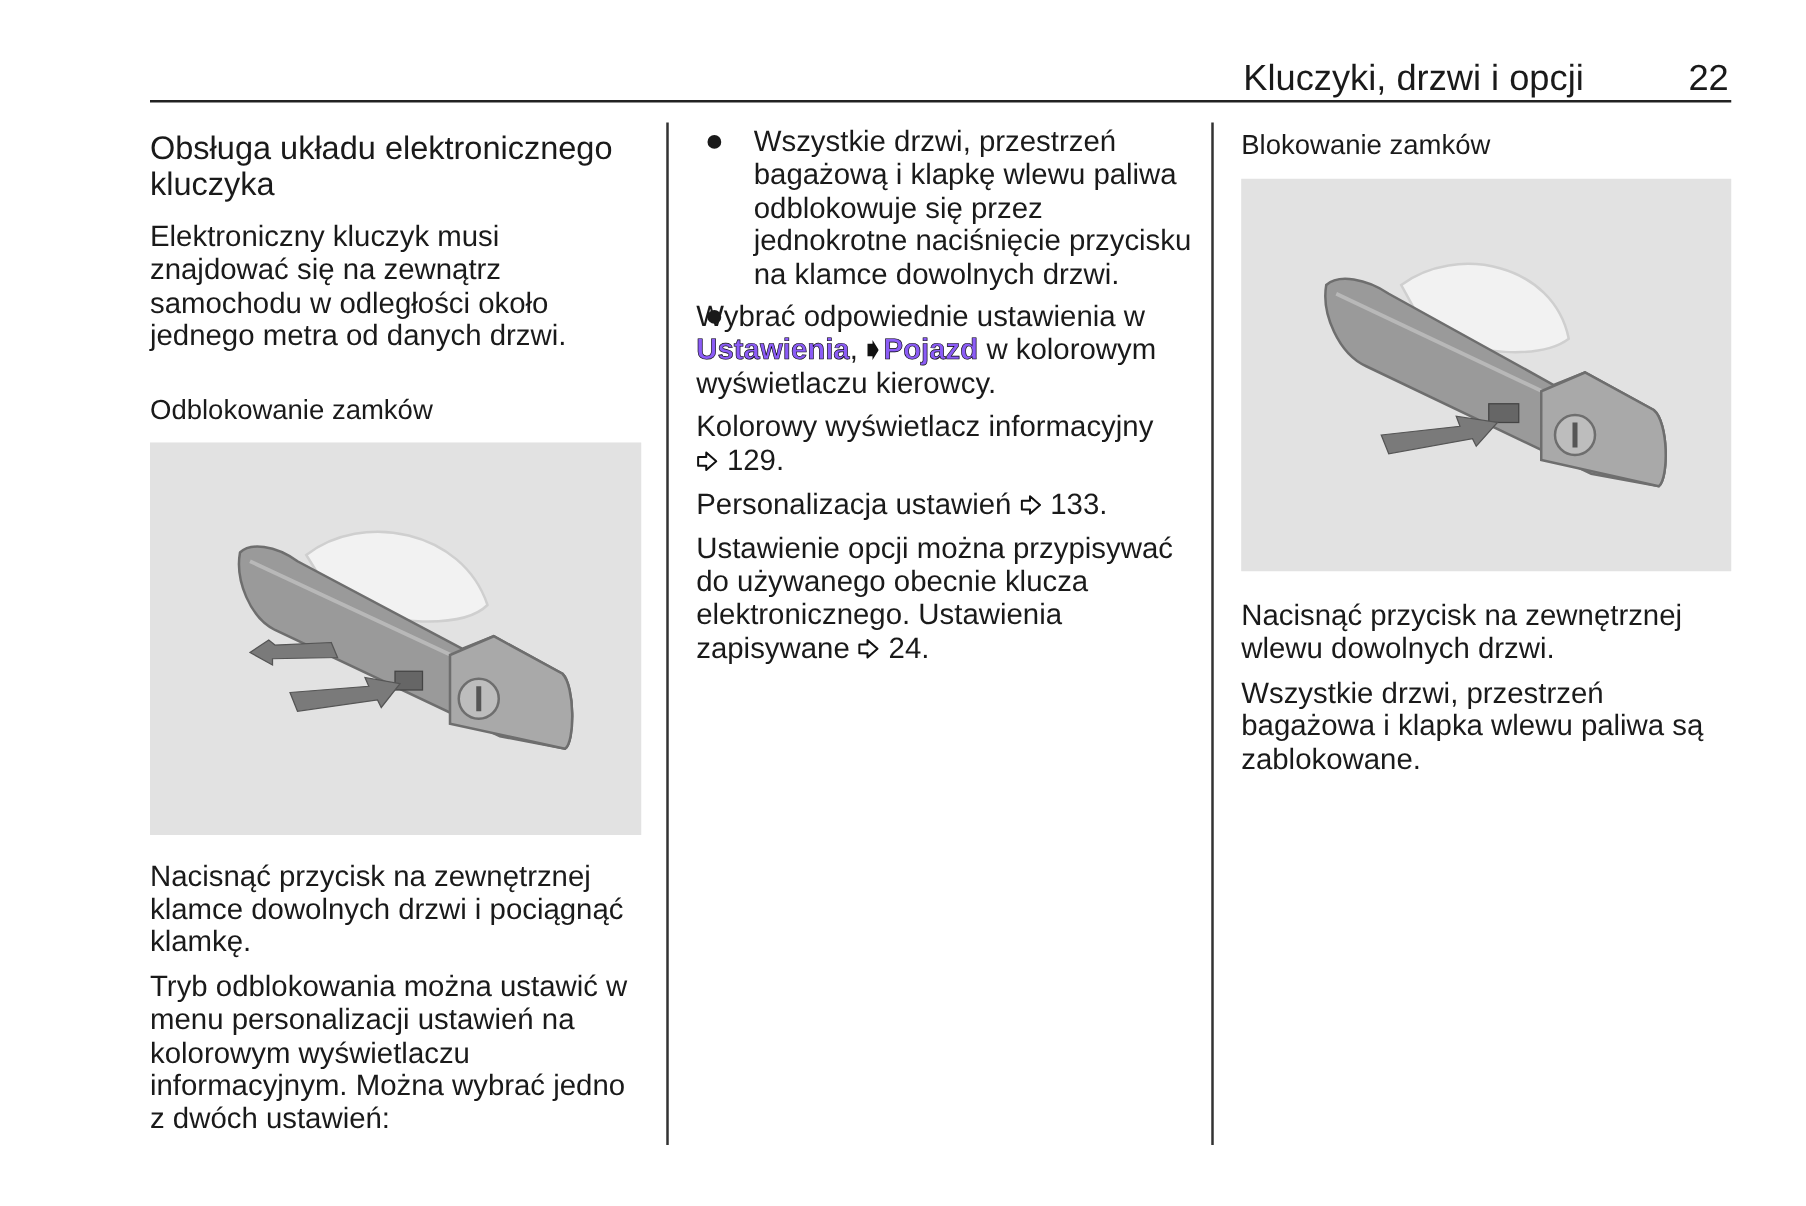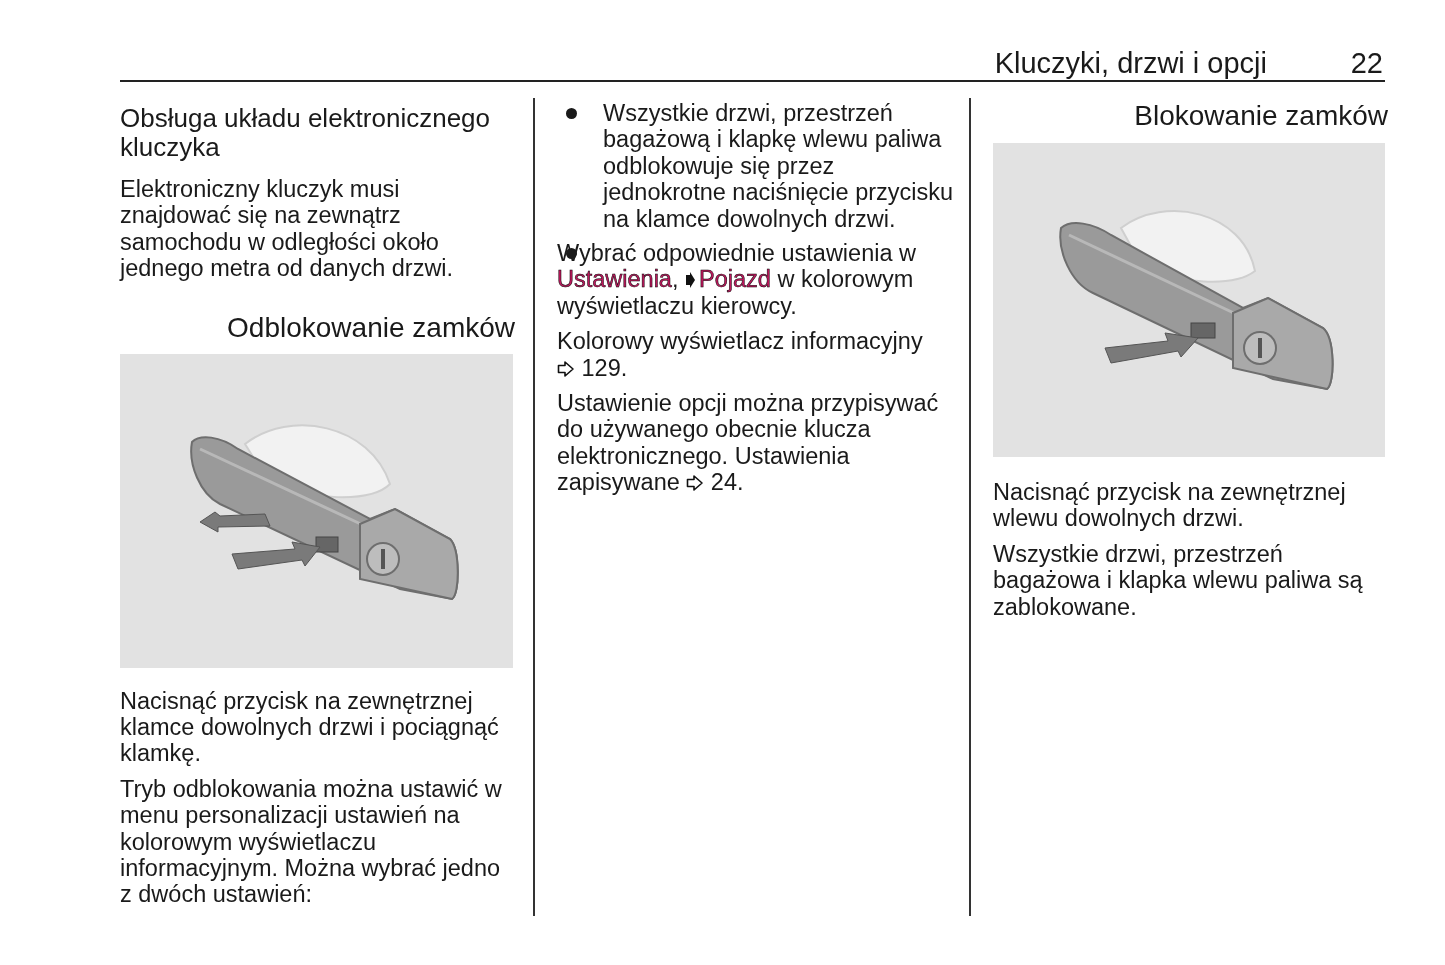--- a/index.html
+++ b/index.html
@@ -14,32 +14,32 @@
   .running-head .title {
     position: absolute; right: 118px; top: 2px; font-size: 29px; line-height: 34px;
   }
   .running-head .page-no {
     position: absolute; right: 2px; top: 2px; font-size: 29px; line-height: 34px;
   }
   .vrule { position: absolute; top: 98px; width: 2px; height: 818px; background: #333; }
   .col { position: absolute; top: 100px; font-size: 23.5px; line-height: 26.4px; }
   .col p { margin: 0 0 9px 0; }
   .h1 { font-size: 26px; line-height: 29px; margin: 4px 0 14px 0; }
-  .h2 { font-size: 28px; line-height: 26px; margin: 0 0 14px 0; text-align: right; }
+  .h2 { font-size: 22px; line-height: 26px; margin: 0 0 14px 0; }
   .figure {
     background: #e3e3e3; position: relative; overflow: hidden;
   }
   .figure svg { display: block; }
   .bullets { list-style: none; margin: 0 0 6px 0; padding: 0; }
   .bullets li { position: relative; padding-left: 46px; margin-bottom: 8px; }
   .bullets li .dot {
     position: absolute; left: 9px; top: 8px; width: 11px; height: 11px;
     border-radius: 50%; background: #1a1a1a;
   }
-  .b { font-weight: normal; color: #be185d; -webkit-text-stroke: 0.5px #000; }
+  .b { font-weight: bold; color: #8b5cf6; -webkit-text-stroke: 0.5px #000; }
   .ref-icon { display: inline-block; width: 18px; height: 18px; vertical-align: -2px; }
   .nav-icon { display: inline-block; width: 10px; height: 16px; vertical-align: -1px; margin-right: 4px; }
 </style>
 </head>
 <body>
 
 <div class="running-head">
   <span class="title">Kluczyki, drzwi i opcji</span>
   <span class="page-no">22</span>
 </div>
@@ -94,20 +94,27 @@
     <span>w kolorowym wyświetlaczu kierowcy.</span>
   </p>
   <p>
     <span>Kolorowy wyświetlacz informacyjny</span><br>
     <svg class="ref-icon" viewBox="0 0 18 18">
         <path d="M1.5 5.5 L8 5.5 L8 2 L16 9 L8 16 L8 12.5 L1.5 12.5 Z" fill="none" stroke="#111" stroke-width="1.6" stroke-linejoin="round"></path>
       </svg>
     <span>129.</span>
   </p>
   <p>
+    <span>Personalizacja ustawień</span>
+    <svg class="ref-icon" viewBox="0 0 18 18">
+        <path d="M1.5 5.5 L8 5.5 L8 2 L16 9 L8 16 L8 12.5 L1.5 12.5 Z" fill="none" stroke="#111" stroke-width="1.6" stroke-linejoin="round"></path>
+      </svg>
+    <span>133.</span>
+  </p>
+  <p>
     <span>Ustawienie opcji można przypisywać do używanego obecnie klucza elektronicznego. Ustawienia zapisywane</span>
     <svg class="ref-icon" viewBox="0 0 18 18">
         <path d="M1.5 5.5 L8 5.5 L8 2 L16 9 L8 16 L8 12.5 L1.5 12.5 Z" fill="none" stroke="#111" stroke-width="1.6" stroke-linejoin="round"></path>
       </svg>
     <span>24.</span>
   </p>
 </div>
 
 <div class="col" style="left:993px; width:395px;">
   <div class="h2" style="margin-top:3px;">Blokowanie zamków</div>

